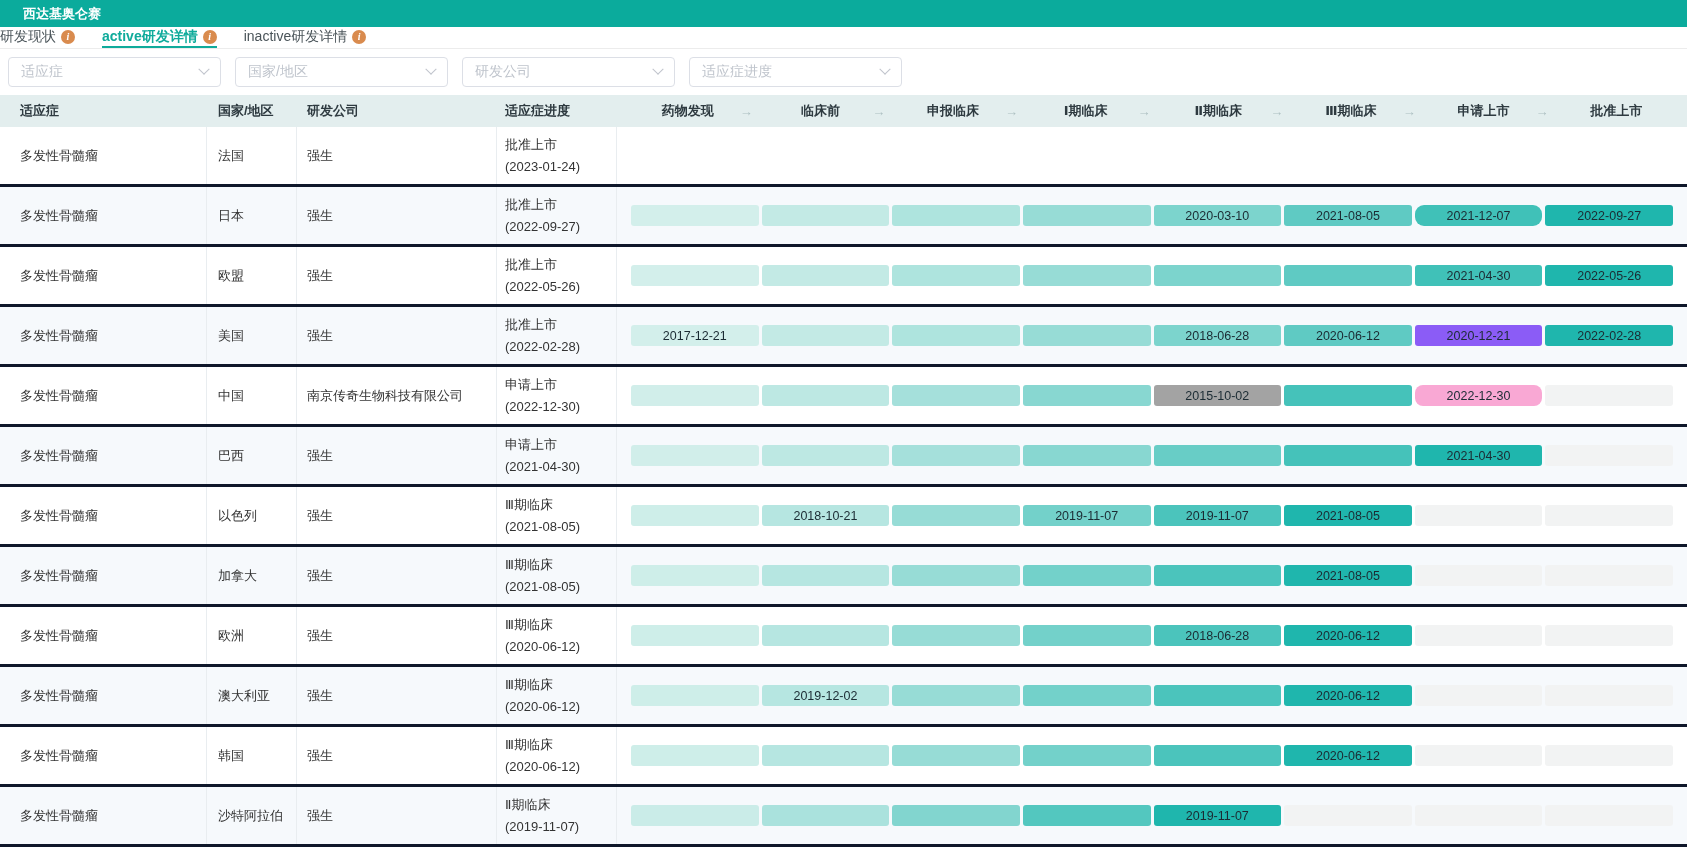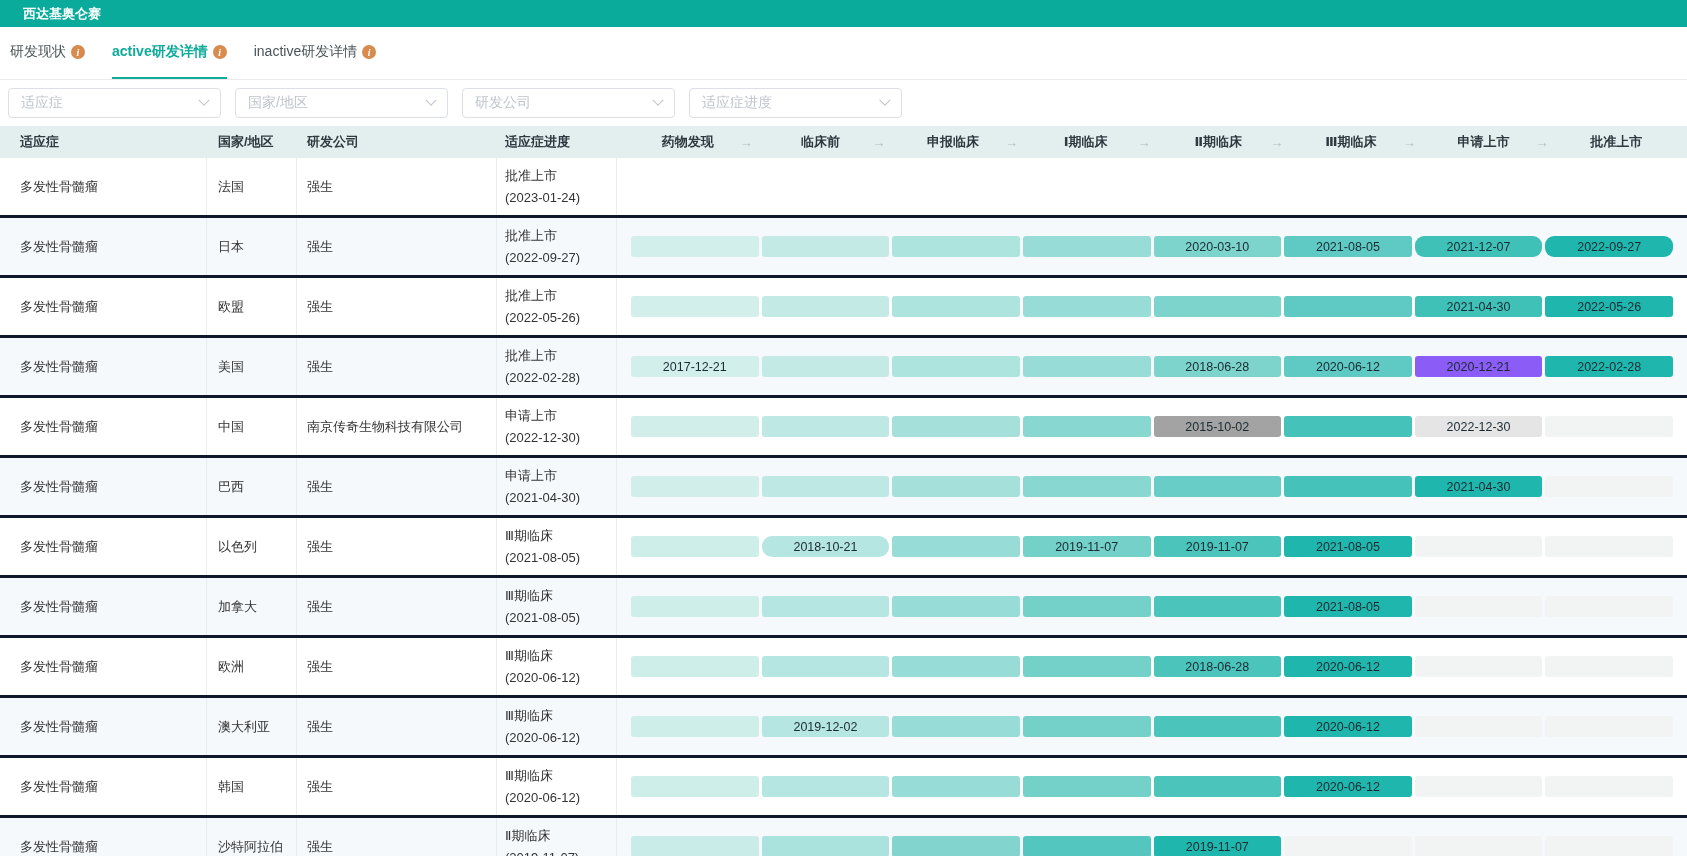--- a/index.html
+++ b/index.html
@@ -2,21 +2,21 @@
 <html style="--topbar: #0BAB9C; --accent: #0FAB9B; --info: #D98B4E; --headbg: #E3EEEE; --empty: #F2F3F3; --zebra: #F6F9FC;"><head>
 <meta charset="utf-8">
 <style>
   * { box-sizing: border-box; margin: 0; padding: 0; }
   html,body { width:1687px; height:856px; overflow:hidden; background:#fff;
     font-family:"Liberation Sans","DejaVu Sans",sans-serif; }
 
   .topbar { height:27px; background:var(--topbar,#0BAB9C); color:#fff;
     font-size:13px; font-weight:bold; line-height:27px; padding-left:23px; }
 
-  .tabbar { height:53px; display:flex; align-items:stretch; padding-left:10px;
+  .tabbar { height:22px; display:flex; align-items:stretch; 
     border-bottom:1px solid #ECECEC; background:#fff; }
   .tab { display:inline-flex; align-items:center; gap:5px; margin-right:27px;
     font-size:14px; color:#4A5459; cursor:pointer; border-bottom:2px solid transparent; }
   .tab.active { color:var(--accent,#0FAB9B); font-weight:bold;
     border-bottom:2px solid var(--accent,#0FAB9B); }
   .info-dot { width:14px; height:14px; border-radius:50%; background:var(--info,#D98B4E);
     color:#fff; font-family:"Liberation Serif",serif; font-style:italic; font-weight:bold;
     font-size:10px; display:inline-flex; align-items:center; justify-content:center; }
 
   .filters { display:flex; gap:14px; padding:8px 0 8px 8px; }
@@ -125,21 +125,21 @@
           <div>(2022-09-27)</div>
         </div>
         <div class="bars">
           <div class="seg" style="background: rgb(211, 239, 235);"></div>
           <div class="seg" style="background: rgb(195, 234, 229);"></div>
           <div class="seg" style="background: rgb(174, 228, 222);"></div>
           <div class="seg" style="background: rgb(151, 220, 214);"></div>
           <div class="seg" style="background: rgb(124, 212, 205);">2020-03-10</div>
           <div class="seg" style="background: rgb(95, 202, 195);">2021-08-05</div>
           <div class="seg" style="background: rgb(64, 193, 184); border-radius: 9px;">2021-12-07</div>
-          <div class="seg" style="background: rgb(31, 182, 173); border-radius: 9px;">2022-09-27</div>
+          <div class="seg" style="background: rgb(31, 182, 173);">2022-09-27</div>
         </div>
       </div>
       <div class="row">
         <div class="bc c1">多发性骨髓瘤</div>
         <div class="bc c2">欧盟</div>
         <div class="bc c3">强生</div>
         <div class="bc c4">
           <div>批准上市</div>
           <div>(2022-05-26)</div>
         </div>
@@ -181,21 +181,21 @@
           <div>申请上市</div>
           <div>(2022-12-30)</div>
         </div>
         <div class="bars">
           <div class="seg" style="background: rgb(209, 238, 234);"></div>
           <div class="seg" style="background: rgb(189, 232, 227);"></div>
           <div class="seg" style="background: rgb(165, 224, 219);"></div>
           <div class="seg" style="background: rgb(136, 215, 209);"></div>
           <div class="seg" style="background: #a3a3a3;">2015-10-02</div>
           <div class="seg" style="background: rgb(69, 194, 186);"></div>
-          <div class="seg" style="background: #e5e5e5;">2022-12-30</div>
+          <div class="seg" style="background: #f9a8d4; border-radius: 8px;">2022-12-30</div>
           <div class="seg empty"></div>
         </div>
       </div>
       <div class="row alt">
         <div class="bc c1">多发性骨髓瘤</div>
         <div class="bc c2">巴西</div>
         <div class="bc c3">强生</div>
         <div class="bc c4">
           <div>申请上市</div>
           <div>(2021-04-30)</div>
@@ -214,21 +214,21 @@
       <div class="row">
         <div class="bc c1">多发性骨髓瘤</div>
         <div class="bc c2">以色列</div>
         <div class="bc c3">强生</div>
         <div class="bc c4">
           <div>Ⅲ期临床</div>
           <div>(2021-08-05)</div>
         </div>
         <div class="bars">
           <div class="seg" style="background: rgb(206, 238, 233);"></div>
-          <div class="seg" style="background: rgb(182, 230, 225); border-radius: 10px;">2018-10-21</div>
+          <div class="seg" style="background: rgb(182, 230, 225);">2018-10-21</div>
           <div class="seg" style="background: rgb(151, 220, 214);"></div>
           <div class="seg" style="background: rgb(115, 209, 202);">2019-11-07</div>
           <div class="seg" style="background: rgb(75, 196, 188);">2019-11-07</div>
           <div class="seg" style="background: rgb(31, 182, 173);">2021-08-05</div>
           <div class="seg empty"></div>
           <div class="seg empty"></div>
         </div>
       </div>
       <div class="row alt">
         <div class="bc c1">多发性骨髓瘤</div>

